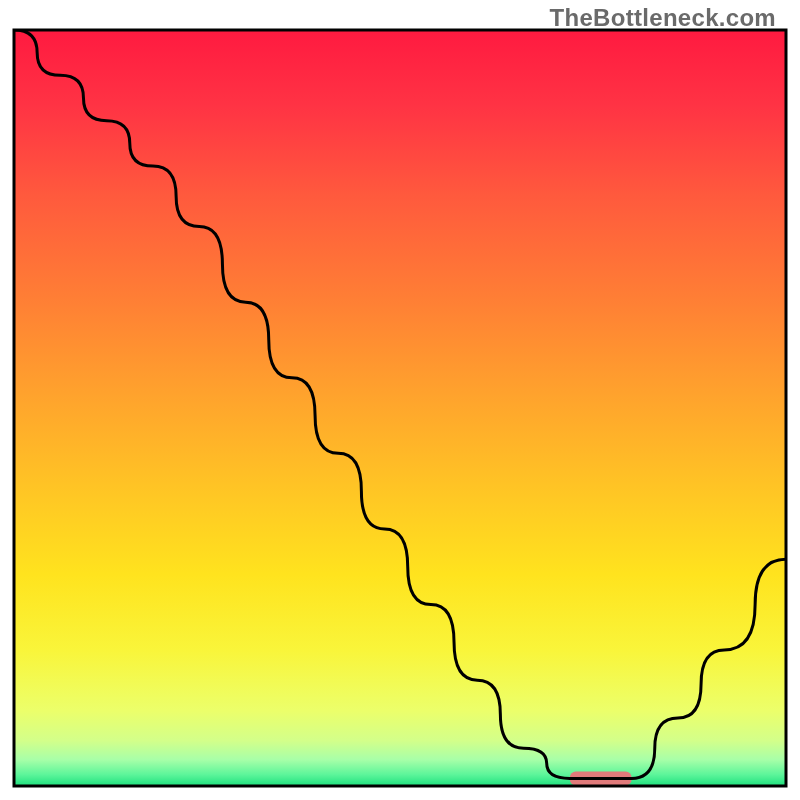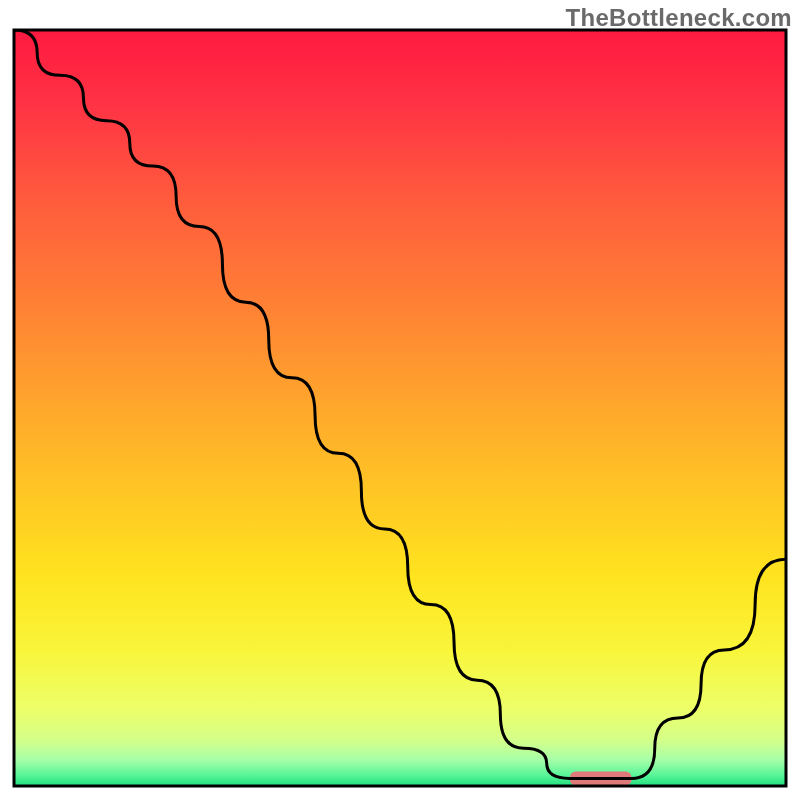--- a/index.html
+++ b/index.html
@@ -12,21 +12,21 @@
     font-family: Arial, Helvetica, sans-serif;
   }
   .stage {
     position: relative;
     width: 800px;
     height: 800px;
   }
   .watermark {
     position: absolute;
     top: 4px;
-    right: 8px;
+    right: 24px;
     font-size: 24px;
     font-weight: 600;
     color: #6a6a6a;
     letter-spacing: 0.3px;
   }
   svg.chart {
     display: block;
     width: 800px;
     height: 800px;
   }

